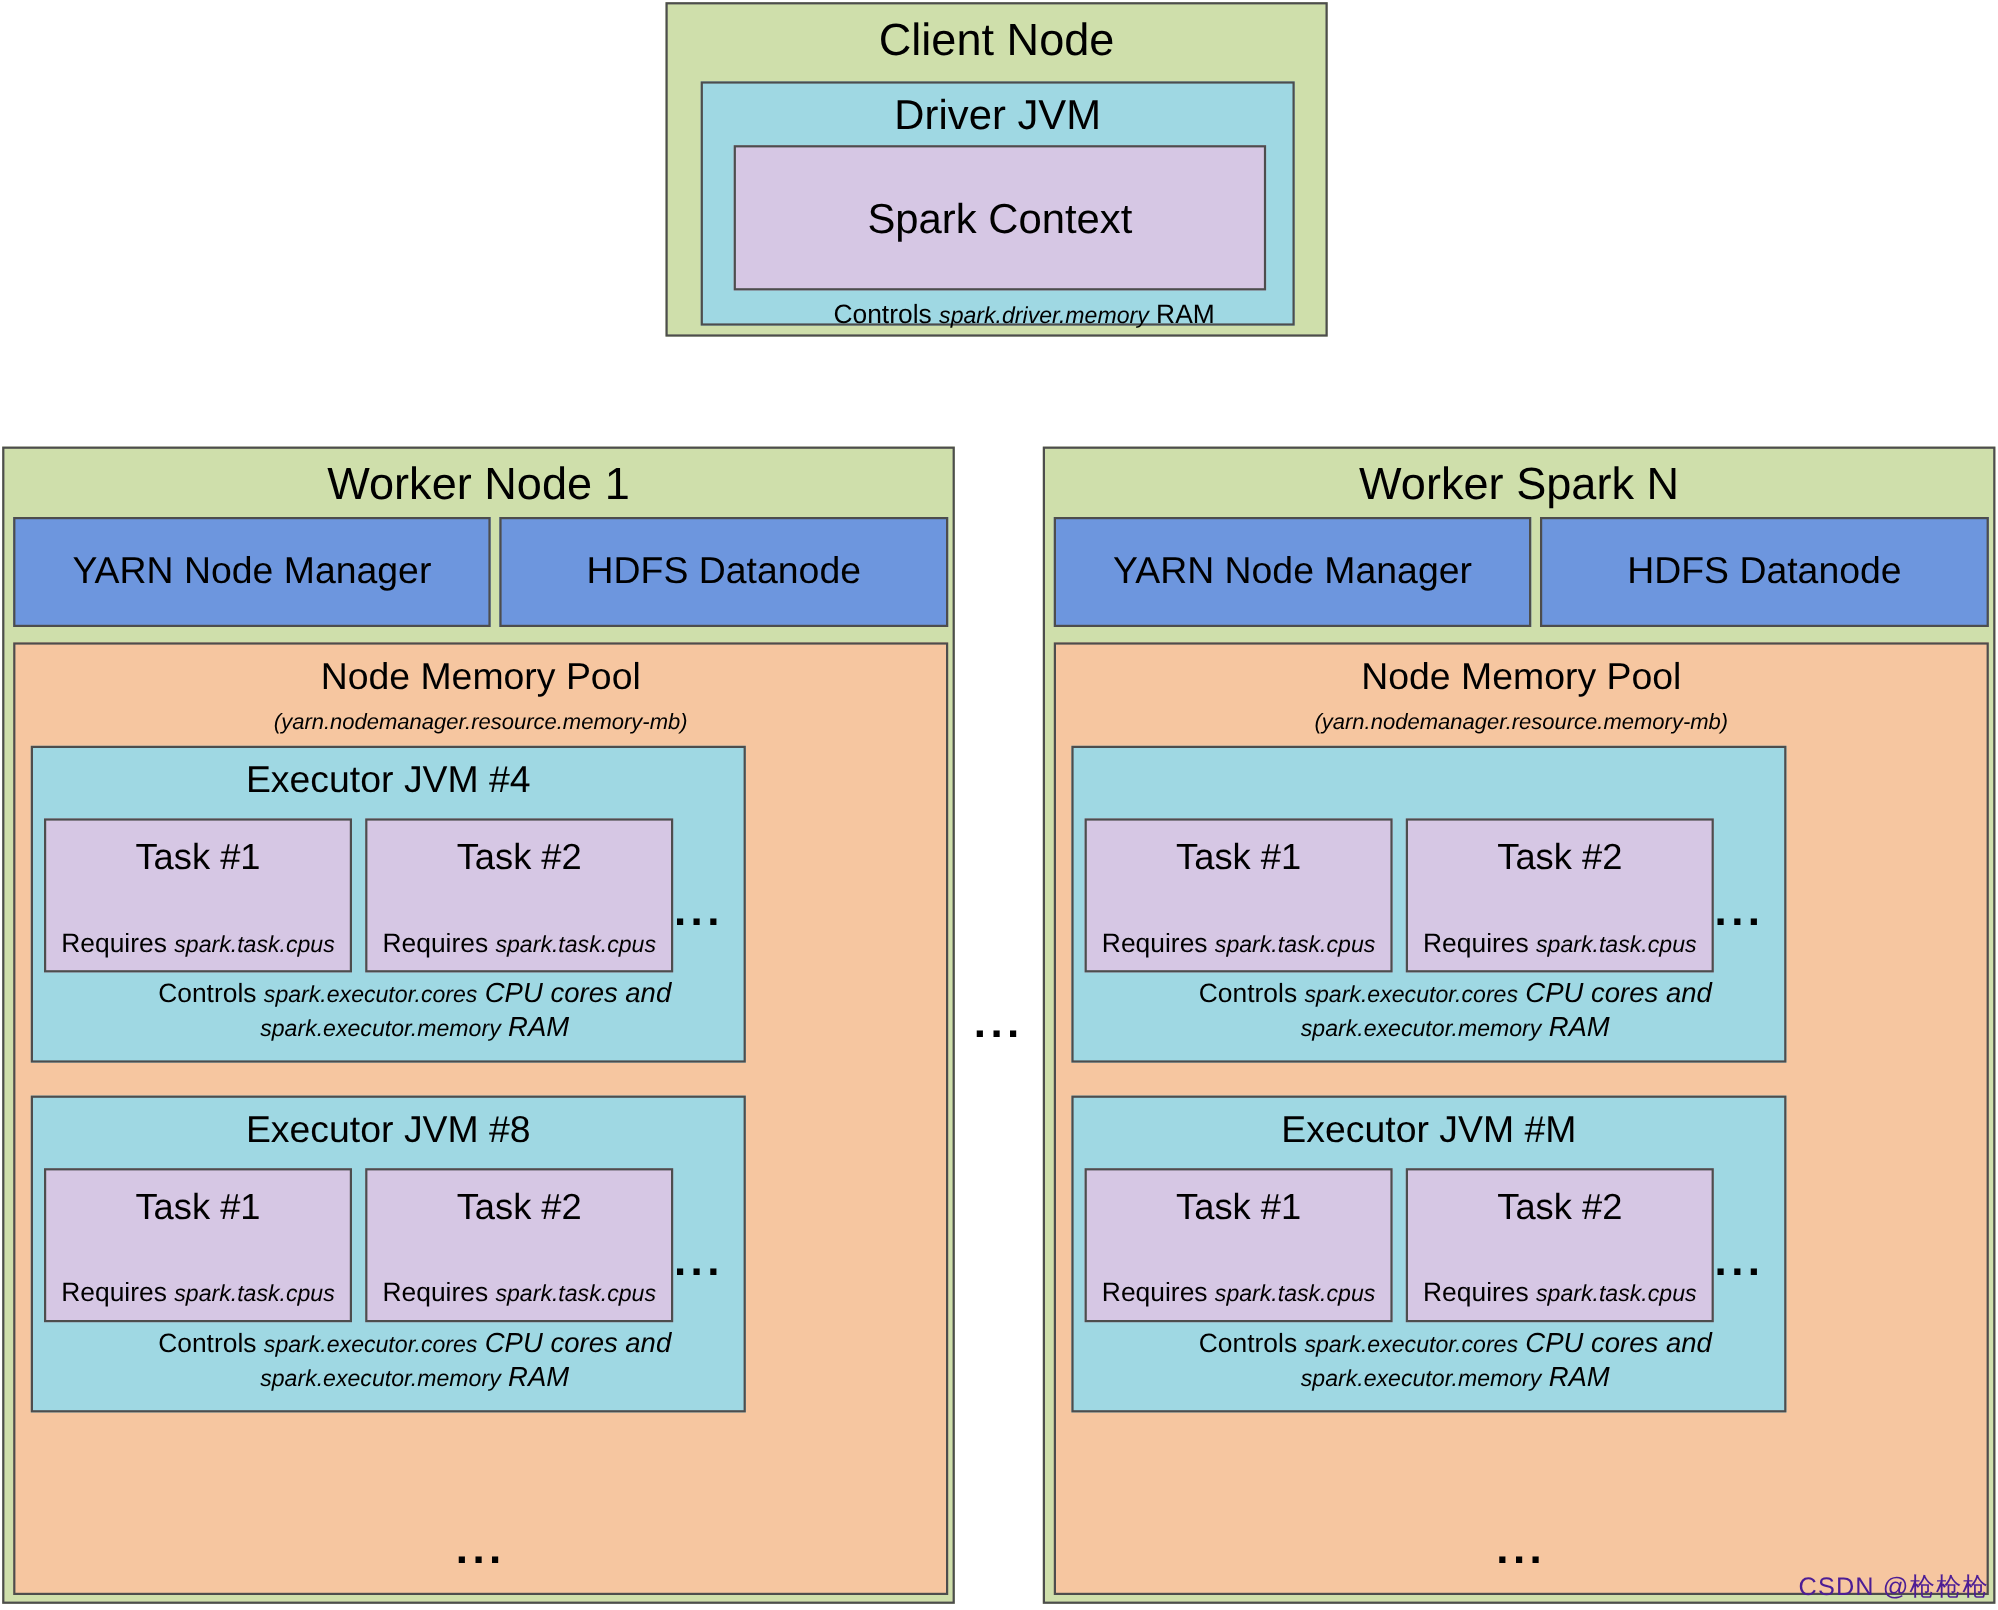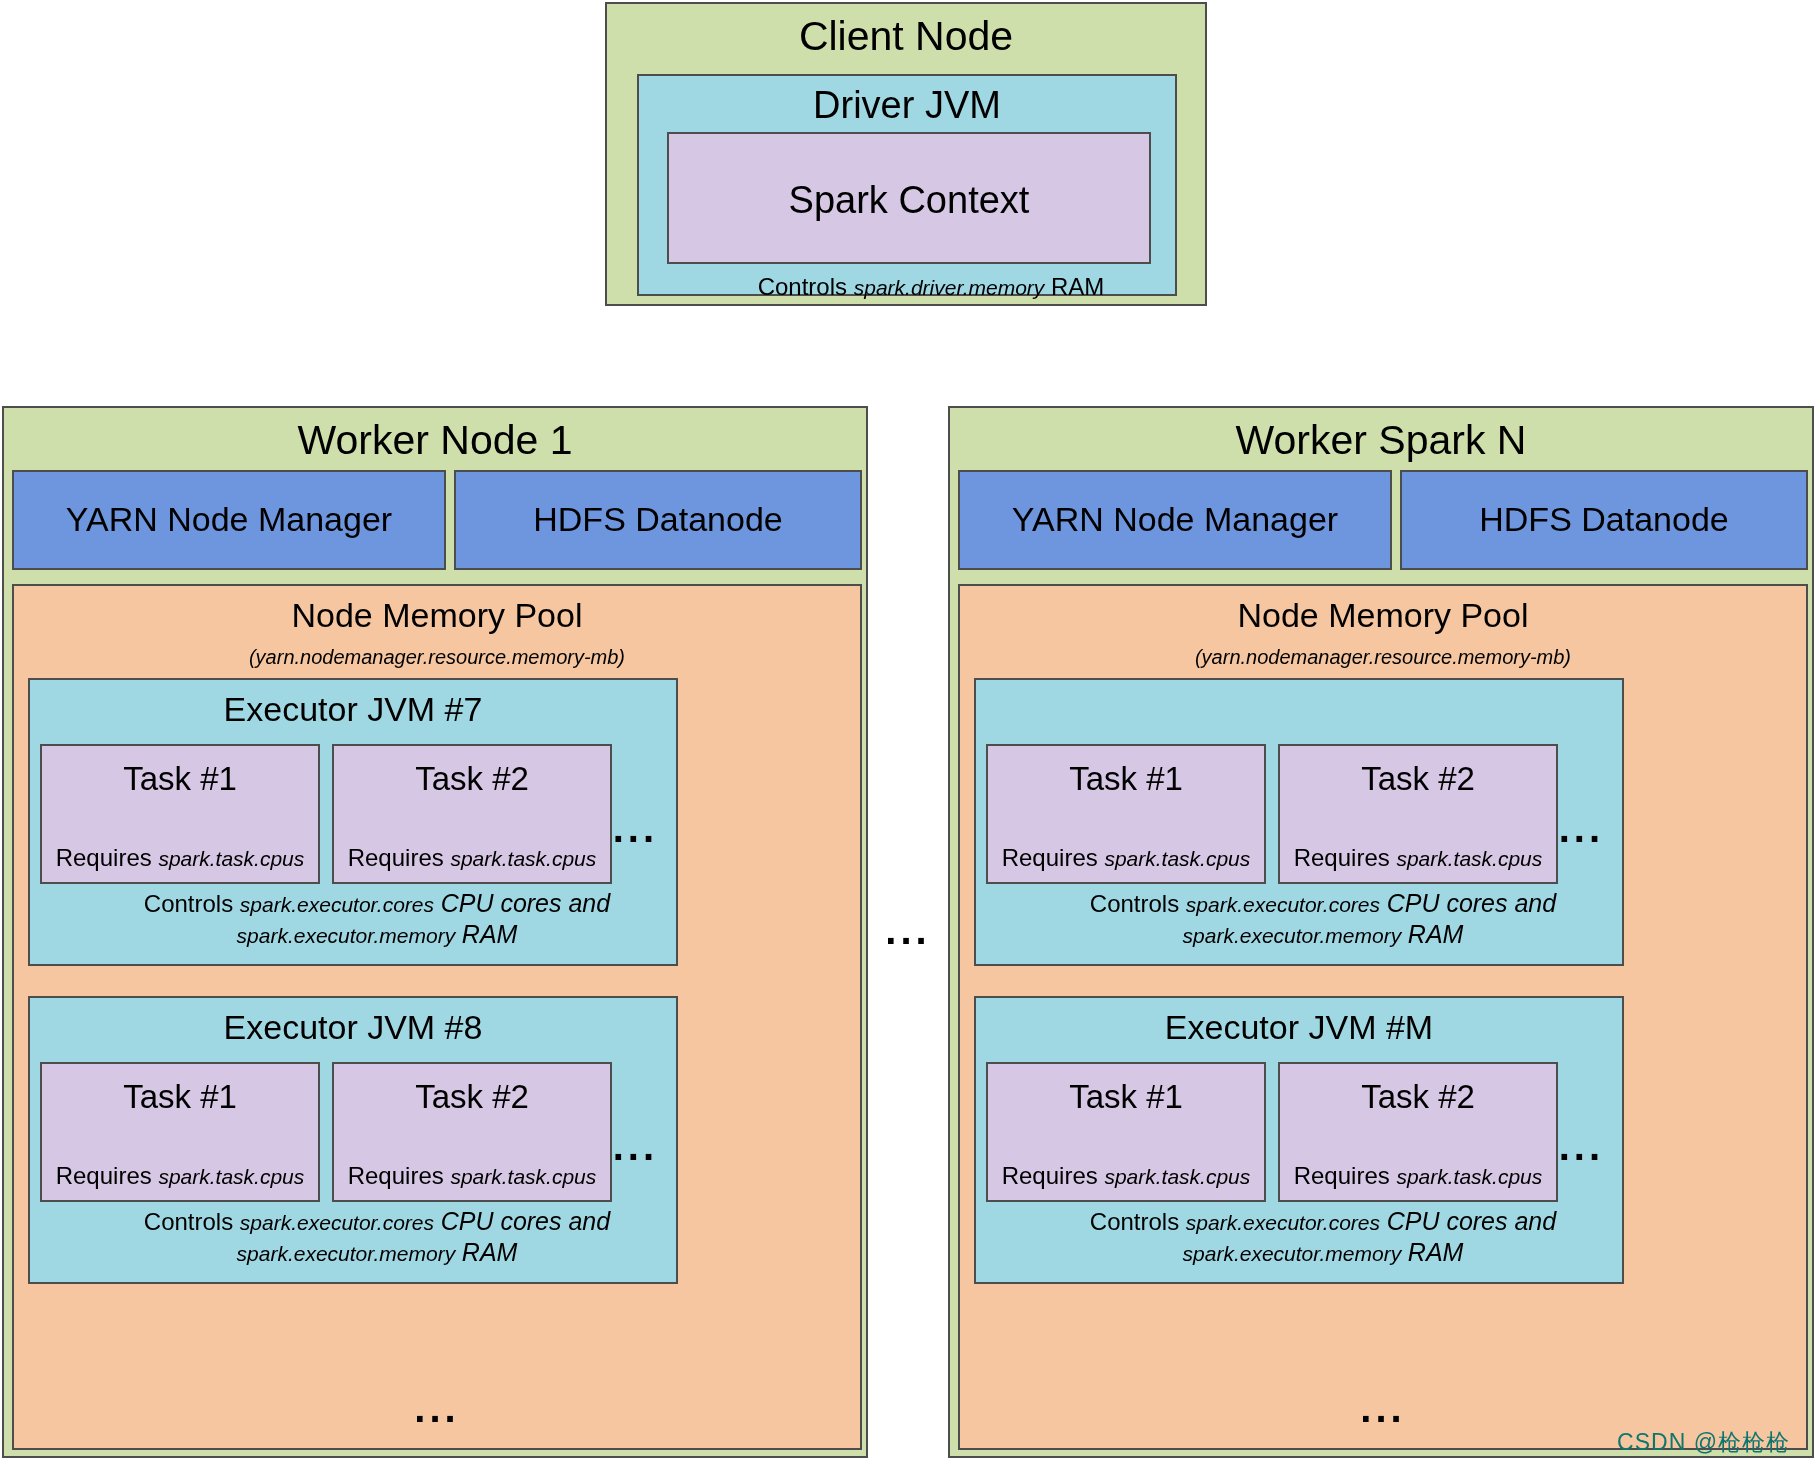--- a/index.html
+++ b/index.html
@@ -82,24 +82,24 @@
     position: absolute;
     font-size: 40px;
     font-weight: bold;
     letter-spacing: 4px;
     line-height: 1;
     color: #000;
   }
 
   .watermark {
     position: absolute;
-    right: 26px;
+    right: 8px;
     bottom: 6px;
     font-size: 23px;
-    color: #0f766e;
+    color: #4c1d95;
     letter-spacing: 1px;
     white-space: nowrap;
   }
 
   
   #client-node { left: 605px; top: 2px; width: 602px; height: 304px; }
   #client-node > .hdr { position: absolute; left: 0; top: 12px; width: 100%; }
   #driver-jvm { left: 30px; top: 70px; width: 540px; height: 222px; }
   #driver-jvm > .hdr { position: absolute; left: 0; top: 10px; width: 100%; }
   #spark-context { left: 28px; top: 56px; width: 484px; height: 132px; }
@@ -165,21 +165,21 @@
   </div>
   <div class="box blue hdfs">
     <div class="svc-label title-md">HDFS Datanode</div>
   </div>
 
   <div class="box orange mempool">
     <div class="hdr title-md">Node Memory Pool</div>
     <div class="sub note-sub">(yarn.nodemanager.resource.memory-mb)</div>
 
     <div class="box teal executor exec-1">
-      <div class="hdr title-md">Executor JVM #7</div>
+      <div class="hdr title-md">Executor JVM #4</div>
 
       <div class="box lav task task-a">
         <div class="hdr title-sm">Task #1</div>
         <div class="req">
           <span>Requires</span>
           <span class="cfg">spark.task.cpus</span>
         </div>
       </div>
 
       <div class="box lav task task-b">

